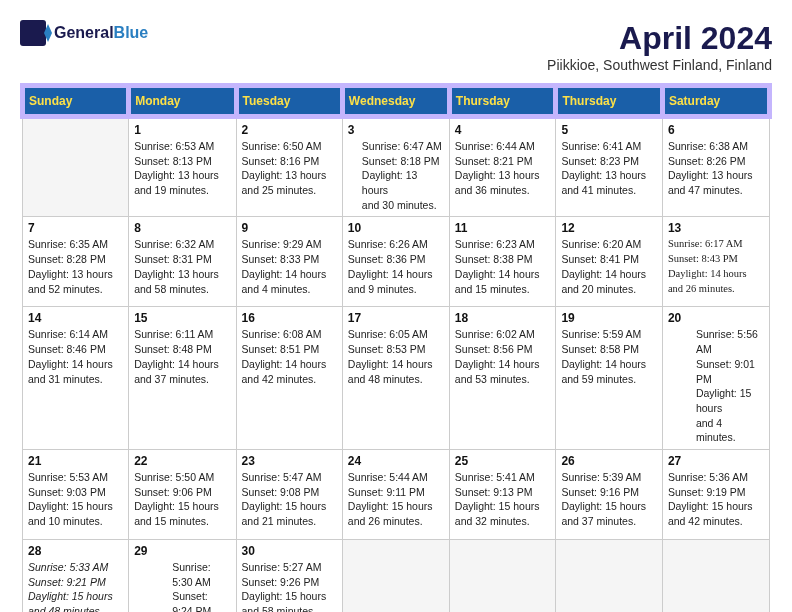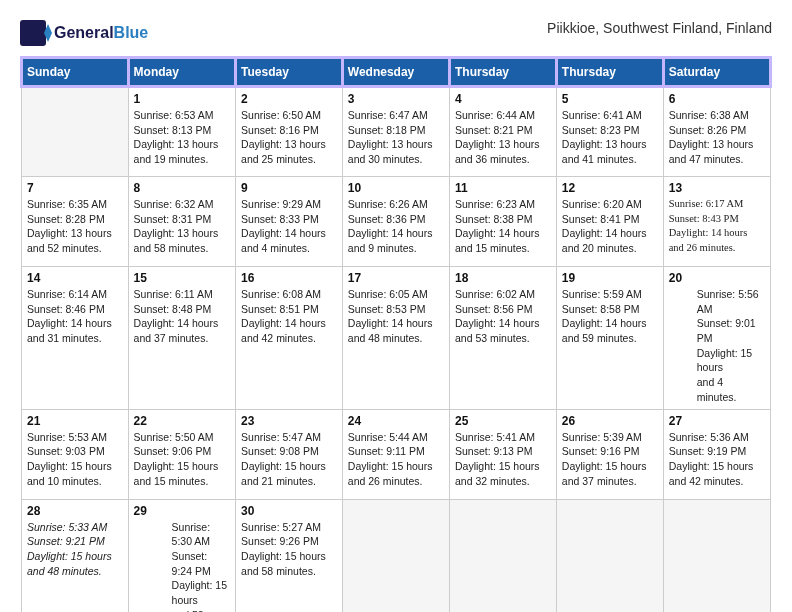--- a/index.html
+++ b/index.html
@@ -39,26 +39,26 @@
       font-size: 14px;
       color: #333;
     }
     .calendar {
       width: 100%;
       border-collapse: collapse;
       font-size: 11px;
     }
     .calendar th {
       background: #1a5fa8;
-      color: #ffffff;
+      color: #fde047;
       padding: 6px 4px;
       text-align: left;
       font-size: 12px;
       font-weight: bold;
-      border: 3px solid #c4b5fd;
+      border: 5px solid #c4b5fd;
     }
     .calendar td {
       vertical-align: top;
       padding: 4px 5px;
       border: 1px solid #ccc;
       height: 90px;
       width: 108px;
       background: #fff;
     }
     .calendar td.empty {
@@ -89,20 +89,21 @@
       <svg width="32" height="26" viewBox="0 0 32 26">
         <rect x="0" y="0" width="26" height="26" rx="3" fill="#1a1a4e"></rect>
         <polygon points="28,4 32,13 28,22 24,13" fill="#2a7fc1"></polygon>
       </svg>
       <div>
         <span style="font-size:16px;font-weight:bold;color:#1a1a4e;">General</span><span style="font-size:16px;font-weight:bold;color:#2a7fc1;">Blue</span>
       </div>
     </div>
   </div>
   <div class="title-block">
+    <div class="month-title">April 2024</div>
     <div class="location-title">Piikkioe, Southwest Finland, Finland</div>
   </div>
 </div>
 
 <table class="calendar">
   <thead>
     <tr>
     <th>Sunday</th>
         <th>Monday</th>
         <th>Tuesday</th>
@@ -124,21 +125,21 @@
         </td>
         <td>
           <div class="day-num">2</div>
           <div class="day-info" style="white-space: pre-line;">Sunrise: 6:50 AM
 Sunset: 8:16 PM
 Daylight: 13 hours
 and 25 minutes.</div>
         </td>
         <td>
           <div class="day-num">3</div>
-          <div class="day-info" style="white-space: pre-line;">Sunrise: 6:47 AM
+          <div class="day-info" style="white-space: pre-line; margin-left: 14px;">Sunrise: 6:47 AM
 Sunset: 8:18 PM
 Daylight: 13 hours
 and 30 minutes.</div>
         </td>
         <td>
           <div class="day-num">4</div>
           <div class="day-info" style="white-space: pre-line;">Sunrise: 6:44 AM
 Sunset: 8:21 PM
 Daylight: 13 hours
 and 36 minutes.</div>

